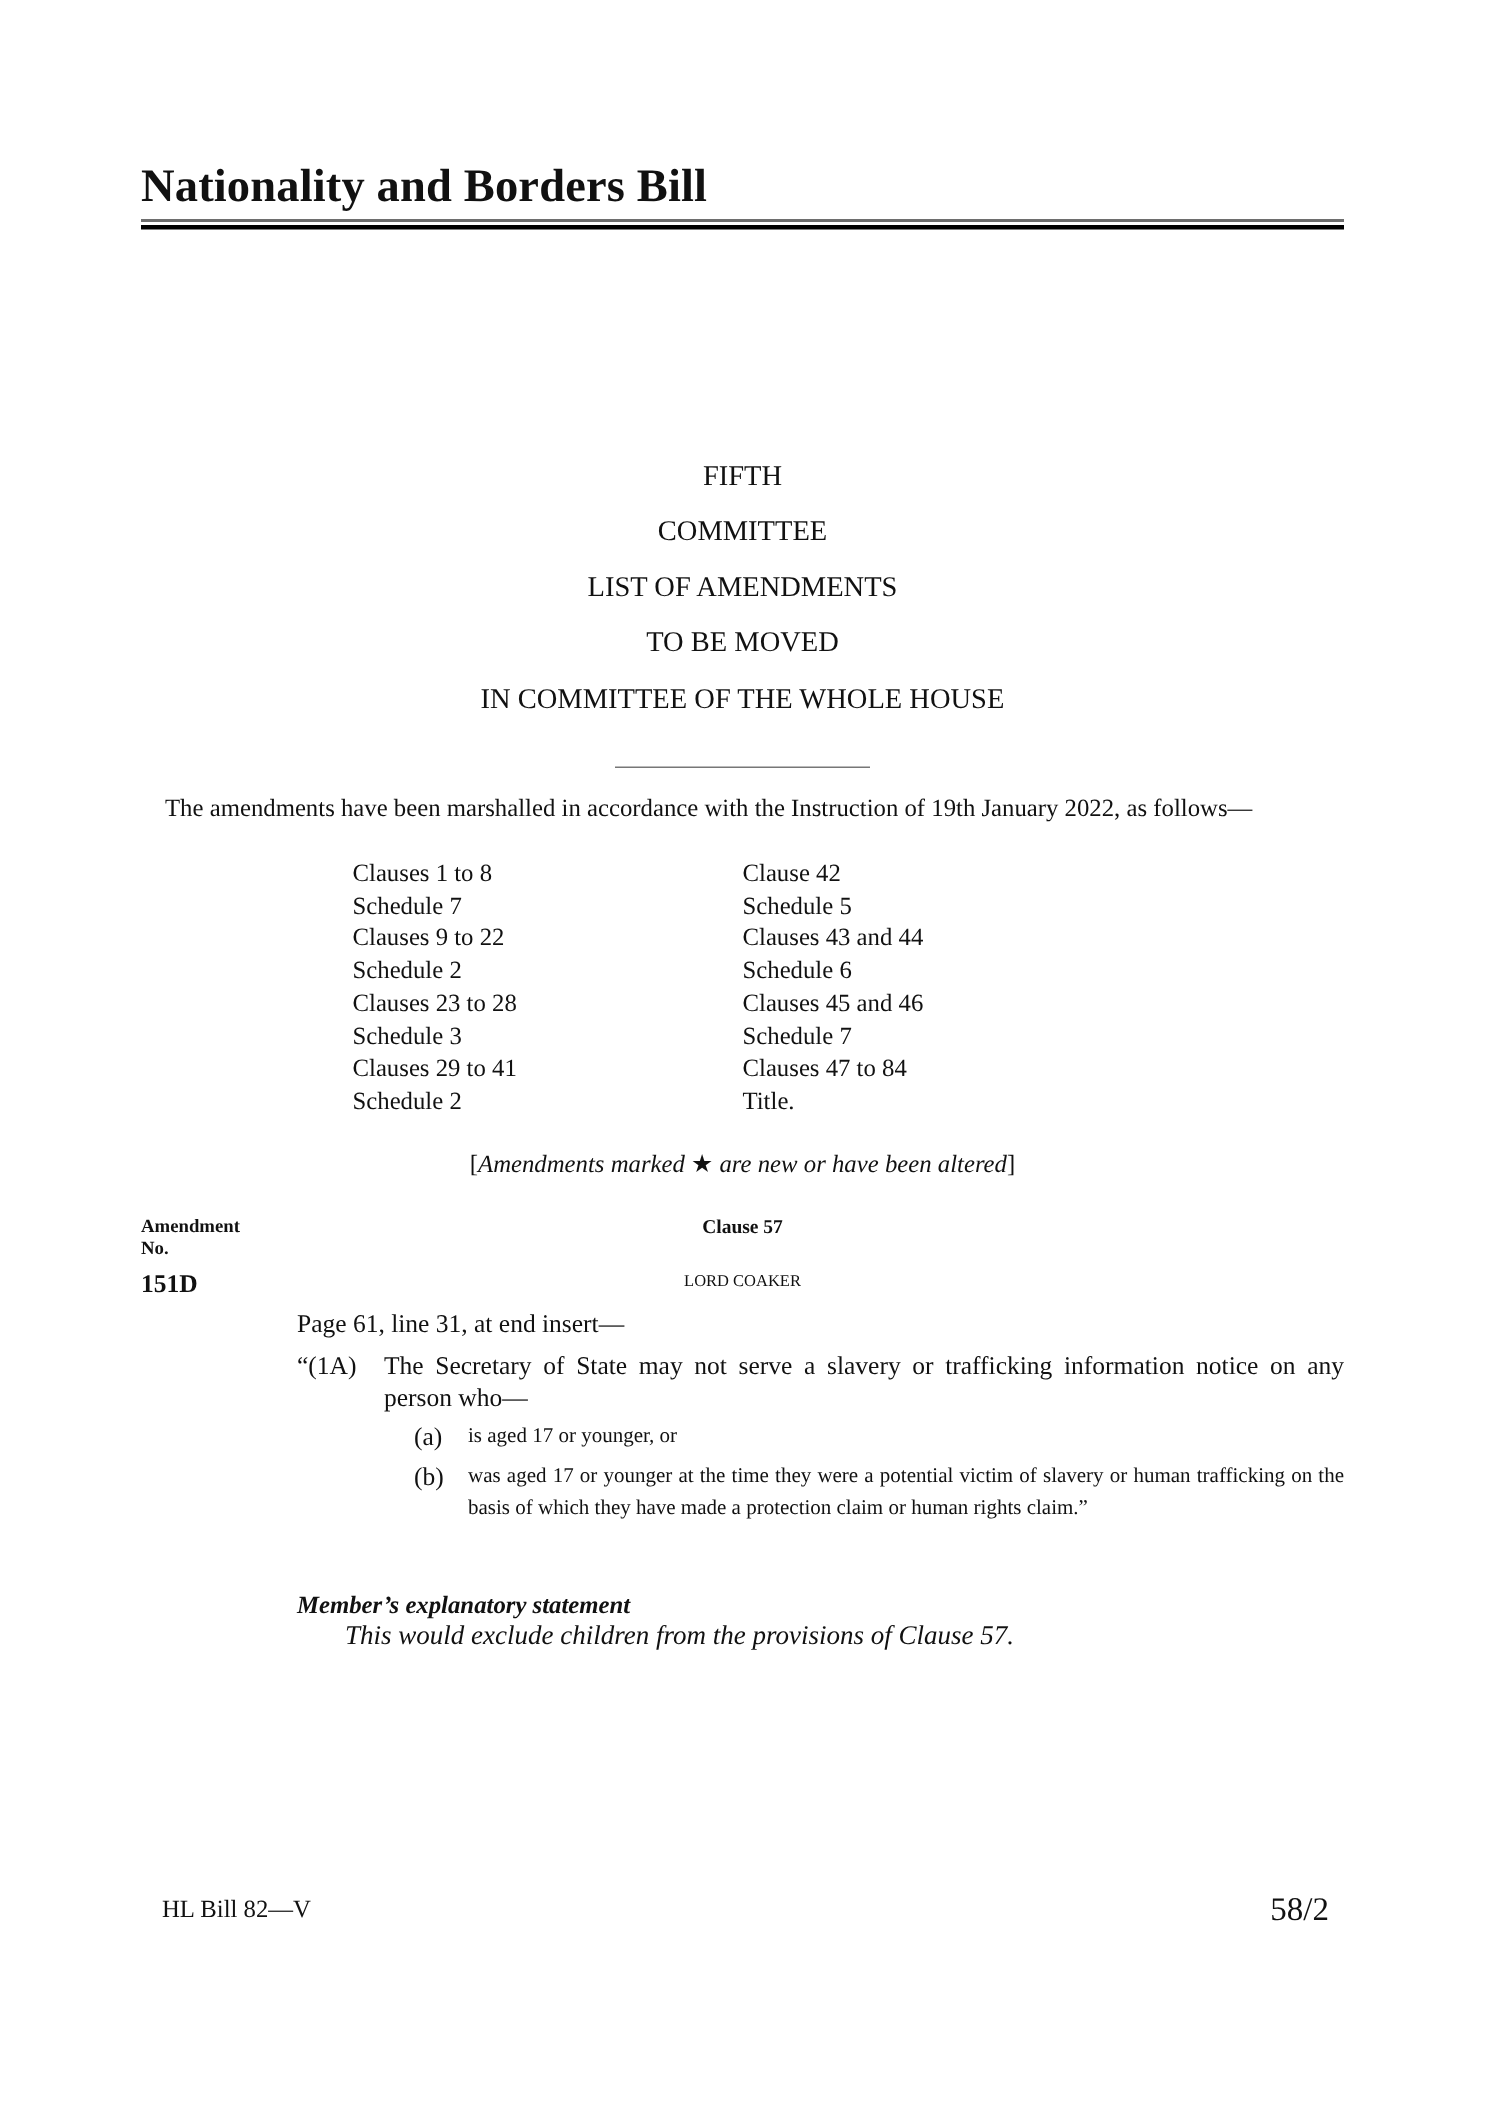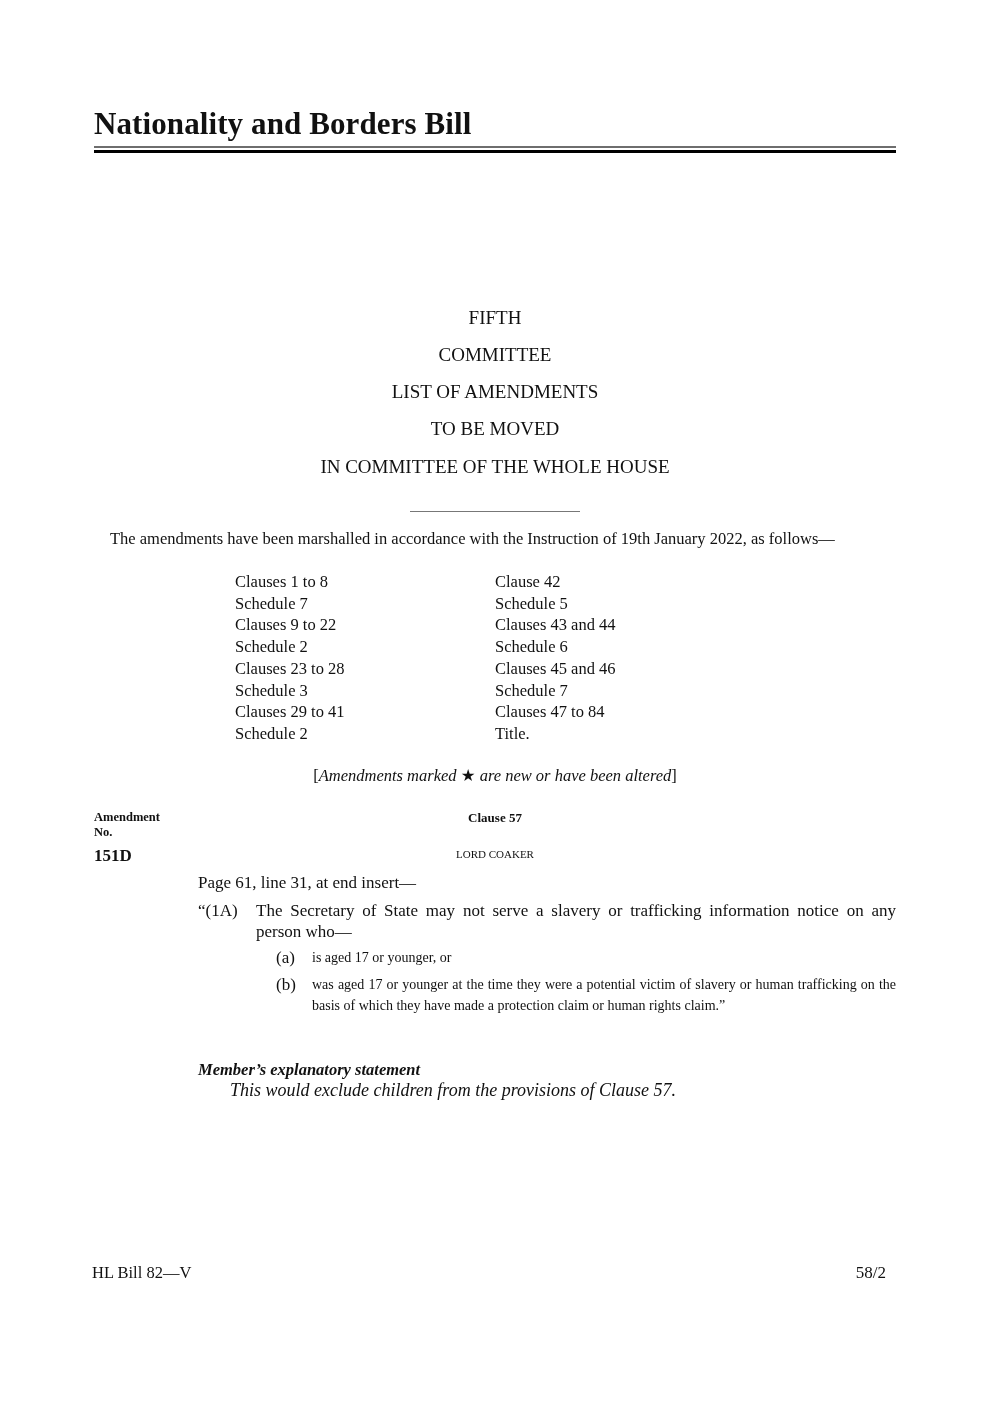--- a/index.html
+++ b/index.html
@@ -142,27 +142,27 @@
     .explan-text {
       left: 198px; top: 1080px;
       font-style: italic;
       font-size: 18px;
       line-height: 21px;
       margin-left: 32px;
     }
 
     
     .footer-left {
-      left: 92px; top: 1263px;
+      left: 108px; top: 1263px;
       font-size: 16.5px;
       line-height: 20px;
     }
     .footer-right {
       right: 105px; top: 1263px;
-      font-size: 17px;
+      font-size: 22px;
       line-height: 20px;
     }
   </style>
 </head>
 <body>
 
 <div class="abs doc-title">Nationality and Borders Bill</div>
 <div class="abs rule-thin"></div>
 <div class="abs rule-thick"></div>
 

